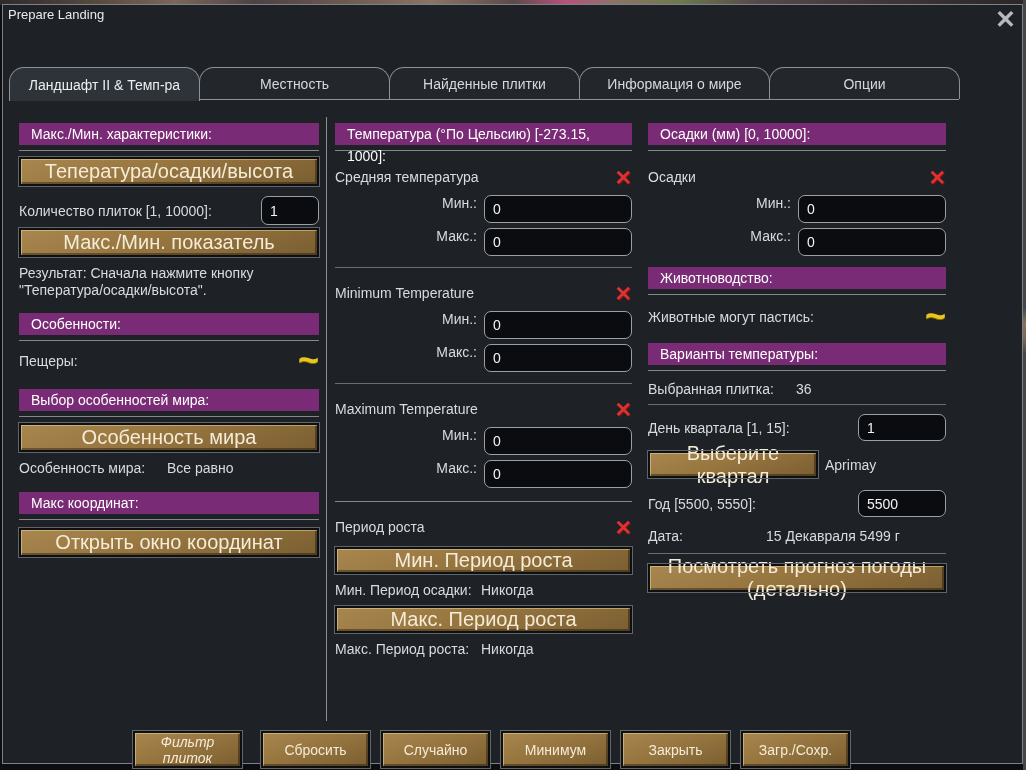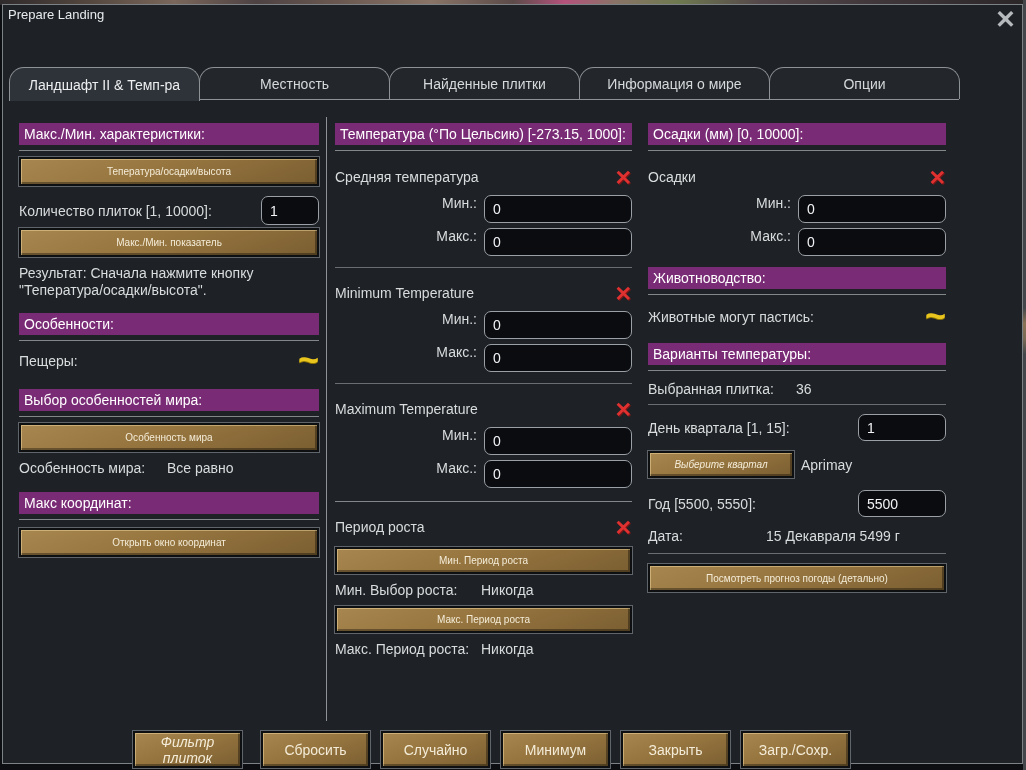--- a/index.html
+++ b/index.html
@@ -56,30 +56,30 @@
   .col-mid   { left:332px; width:297px; }
   .col-right { left:645px; width:298px; }
   .divider-v {
     position:absolute; left:323px; top:112px; width:1px; height:604px;
     background:#8d9297;
   }
   
   .sec-wrap { margin-bottom:10px; }
   .sec {
     background:#7a2b76; color:#ffffff;
-    font-size:14px; height:22px; line-height:22px; padding:0 5px;
+    font-size:14px; height:22px; line-height:22px; padding:0 12px;
   }
   .sec-line { height:1px; background:rgba(215,218,220,0.55); margin-top:5px; }
   
   .btn {
     background: linear-gradient(160deg,#a8864f 0%,#96753f 45%,#7b5f32 100%);
     border:2px solid #0d0f11;
     outline:1px solid #60656b;
     box-shadow: inset 1px 1px 0 rgba(255,231,170,0.45), inset -2px -2px 0 rgba(0,0,0,0.35);
-    color:#f4ecd8; font-size:10px;
+    color:#f4ecd8; font-size:20px;
     display:flex; align-items:center; justify-content:center;
     cursor:pointer; text-align:center;
   }
   .btn-wide { width:100%; height:29px; }
   .btn-mid  { width:100%; height:27px; }
   
   .row { display:flex; align-items:center; }
   .label { font-size:14px; color:#d9dbdc; }
   .filter-row { display:flex; align-items:center; justify-content:space-between; height:24px; margin-bottom:6px; }
   .red-x {
@@ -221,21 +221,21 @@
 
     <div class="sec-wrap" style="margin-top:13px; margin-bottom:13px;">
       <div class="sec-line"></div>
     </div>
     <div class="filter-row" style="margin-bottom:8px;">
       <span class="label">Период роста</span>
       <span class="red-x">✕</span>
     </div>
     <div class="btn btn-mid" style="margin-bottom:8px;">Мин. Период роста</div>
     <div class="kv">
-      <span class="kv-label w146">Мин. Выбор роста:</span><span class="kv-value">Никогда</span>
+      <span class="kv-label w146">Мин. Период осадки:</span><span class="kv-value">Никогда</span>
     </div>
     <div class="btn btn-mid" style="margin-bottom:8px;">Макс. Период роста</div>
     <div class="kv">
       <span class="kv-label w146">Макс. Период роста:</span><span class="kv-value">Никогда</span>
     </div>
   </div>
 
   <div class="col col-right">
     <div class="sec-wrap" style="margin-bottom:14px;">
       <div class="sec">Осадки (мм) [0, 10000]:</div>
@@ -269,21 +269,21 @@
     </div>
     <div class="kv" style="margin-bottom:7px;">
       <span class="kv-label w148">Выбранная плитка:</span><span class="kv-value">36</span>
     </div>
     <div class="hr" style="margin-bottom:9px;"></div>
     <div class="row" style="justify-content:space-between; margin-bottom:10px;">
       <span class="label">День квартала [1, 15]:</span>
       <input class="text-input inp-med" value="1" style="">
     </div>
     <div class="row" style="margin-bottom:12px;">
-      <div class="btn" style="width:146px; height:27px;font-style:italic;">Выберите квартал</div>
+      <div class="btn" style="width:170px; height:27px;">Выберите квартал</div>
       <span class="label" style="margin-left:7px;">Aprimay</span>
     </div>
     <div class="row" style="justify-content:space-between; margin-bottom:11px;">
       <span class="label">Год [5500, 5550]:</span>
       <input class="text-input inp-med" value="5500" style="">
     </div>
     <div class="kv" style="margin-bottom:9px;">
       <span class="kv-label w118">Дата:</span><span class="kv-value">15 Декавраля 5499 г</span>
     </div>
     <div class="hr" style="margin-bottom:10px;"></div>

